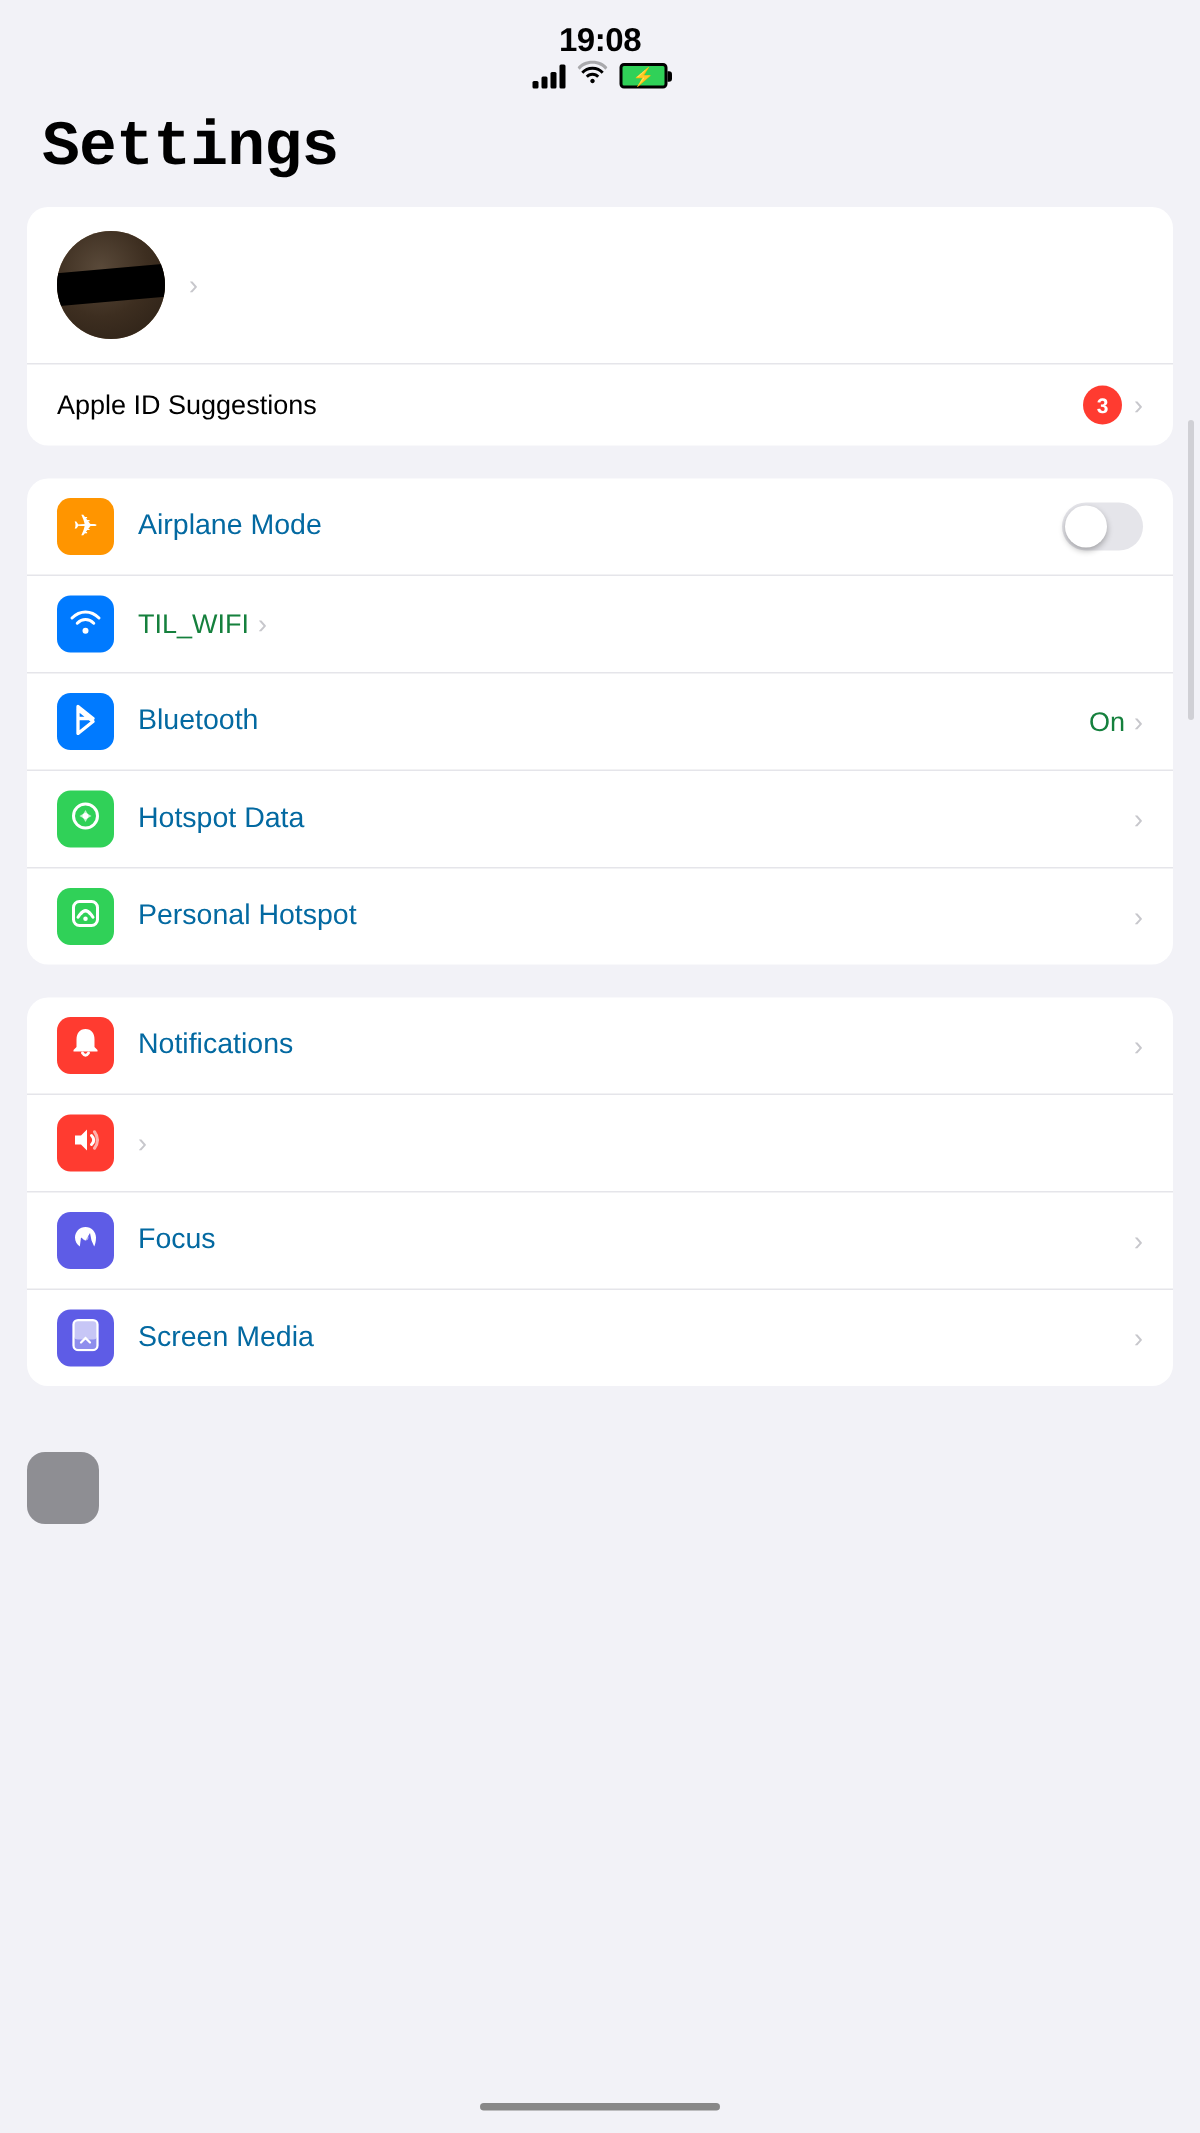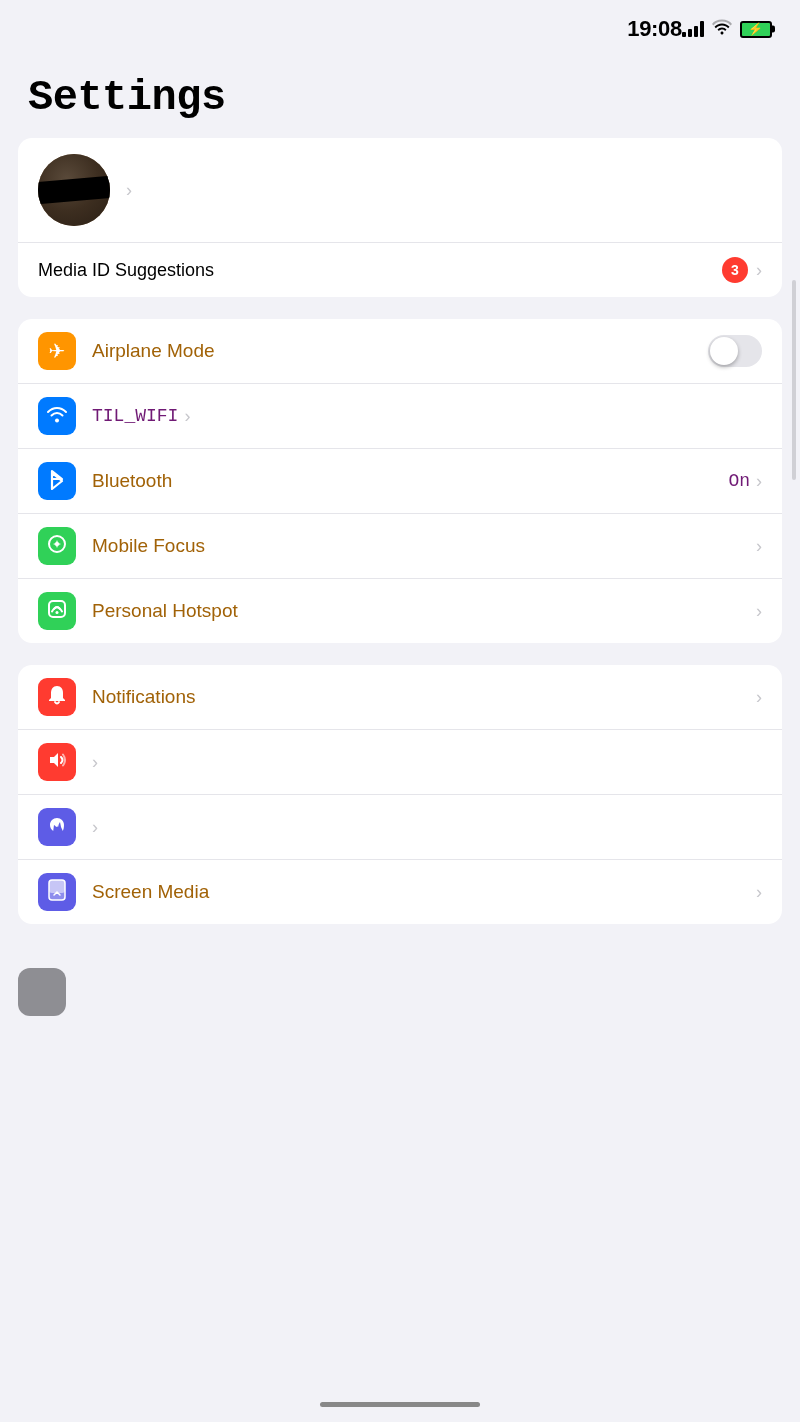--- a/index.html
+++ b/index.html
@@ -11,24 +11,25 @@
       background-color: #F2F2F7;
       font-family: -apple-system, 'SF Pro Text', 'Helvetica Neue', sans-serif;
       color: #000;
       position: relative;
       overflow-x: hidden;
     }
 
     
     .status-bar {
       display: flex;
-      justify-content: flex-end;
+      justify-content: flex-start;
       align-items: center;
       padding: 14px 28px 10px 28px;
       height: 54px;
+      flex-direction: column;
     }
 
     .status-time {
       font-size: 22px;
       font-weight: 600;
       letter-spacing: -0.3px;
     }
 
     .status-icons {
       display: flex;
@@ -219,28 +220,27 @@
 
     .icon-symbol {
       color: #fff;
       font-size: 20px;
       line-height: 1;
     }
 
     .setting-label {
       flex: 1;
       font-size: 19px;
-      color: #a16207;
+      color: #0369a1;
     }
 
     .setting-value {
       font-size: 18px;
-      color: #701a75;
+      color: #15803d;
       margin-right: 6px;
-      font-family: Liberation Mono, monospace;
     }
 
     
     .toggle {
       width: 54px;
       height: 32px;
       border-radius: 16px;
       background: #E5E5EA;
       position: relative;
       cursor: pointer;
@@ -304,21 +304,21 @@
 <div class="section-card">
 
   <div class="profile-row">
     <div class="avatar-container">
       <div class="avatar-redacted"></div>
     </div>
     <span class="chevron">›</span>
   </div>
 
   <div class="suggestions-row">
-    <span class="suggestions-label">Media ID Suggestions</span>
+    <span class="suggestions-label">Apple ID Suggestions</span>
     <div class="badge" style="background-color: #FF3B30;">
       <span>3</span>
     </div>
     <span class="chevron">›</span>
   </div>
 </div>
 
 <div class="section-card">
 
   <div class="setting-row">
@@ -362,21 +362,21 @@
     <div class="icon-wrapper" style="background-color: #30D158;">
       <span>
         <svg width="22" height="22" viewBox="0 0 22 22" fill="none">
           <circle cx="11" cy="11" r="8" stroke="white" stroke-width="2" fill="none"></circle>
           <path d="M11 7 Q14 11 11 15 Q8 11 11 7Z" fill="white" opacity="0.7"></path>
           <path d="M7 11 Q11 8 15 11 Q11 14 7 11Z" fill="white" opacity="0.7"></path>
           <circle cx="11" cy="11" r="2" fill="white"></circle>
         </svg>
       </span>
     </div>
-    <span class="setting-label">Mobile Focus</span>
+    <span class="setting-label">Hotspot Data</span>
     <span class="chevron">›</span>
   </div>
 
   <div class="setting-row">
     <div class="icon-wrapper" style="background-color: #30D158;">
       <span>
         <svg width="22" height="22" viewBox="0 0 22 22" fill="none">
           <rect x="3" y="3" width="16" height="16" rx="4" stroke="white" stroke-width="2" fill="none"></rect>
           <path d="M8 11 Q11 7 14 11" stroke="white" stroke-width="2" stroke-linecap="round" fill="none"></path>
           <path d="M6 13.5 Q11 5 16 13.5" stroke="white" stroke-width="2" stroke-linecap="round" fill="none"></path>
@@ -420,20 +420,21 @@
 
   <div class="setting-row">
     <div class="icon-wrapper" style="background-color: #5E5CE6;">
       <span>
         <svg width="22" height="22" viewBox="0 0 22 22" fill="none">
           <path d="M18 11 C18 7.13 14.87 4 11 4 C7.13 4 4 7.13 4 11 C4 13.5 5.3 15.7 7.2 17 L8 11 L11 13 L14 8 L15 13 L16.8 17 C17.5 15.7 18 13.4 18 11Z" fill="white"></path>
           <circle cx="11" cy="11" r="2" fill="white" opacity="0.5"></circle>
         </svg>
       </span>
     </div>
+    <span class="setting-label">Focus</span>
     <span class="chevron">›</span>
   </div>
 
   <div class="setting-row">
     <div class="icon-wrapper" style="background-color: #5E5CE6;">
       <span>
         <svg width="20" height="22" viewBox="0 0 20 22" fill="none">
           <rect x="2" y="1" width="16" height="20" rx="3" fill="white" opacity="0.3"></rect>
           <rect x="2" y="1" width="16" height="20" rx="3" stroke="white" stroke-width="1.5" fill="none"></rect>
           <rect x="2" y="1" width="16" height="13" rx="3" fill="white" opacity="0.5"></rect>

